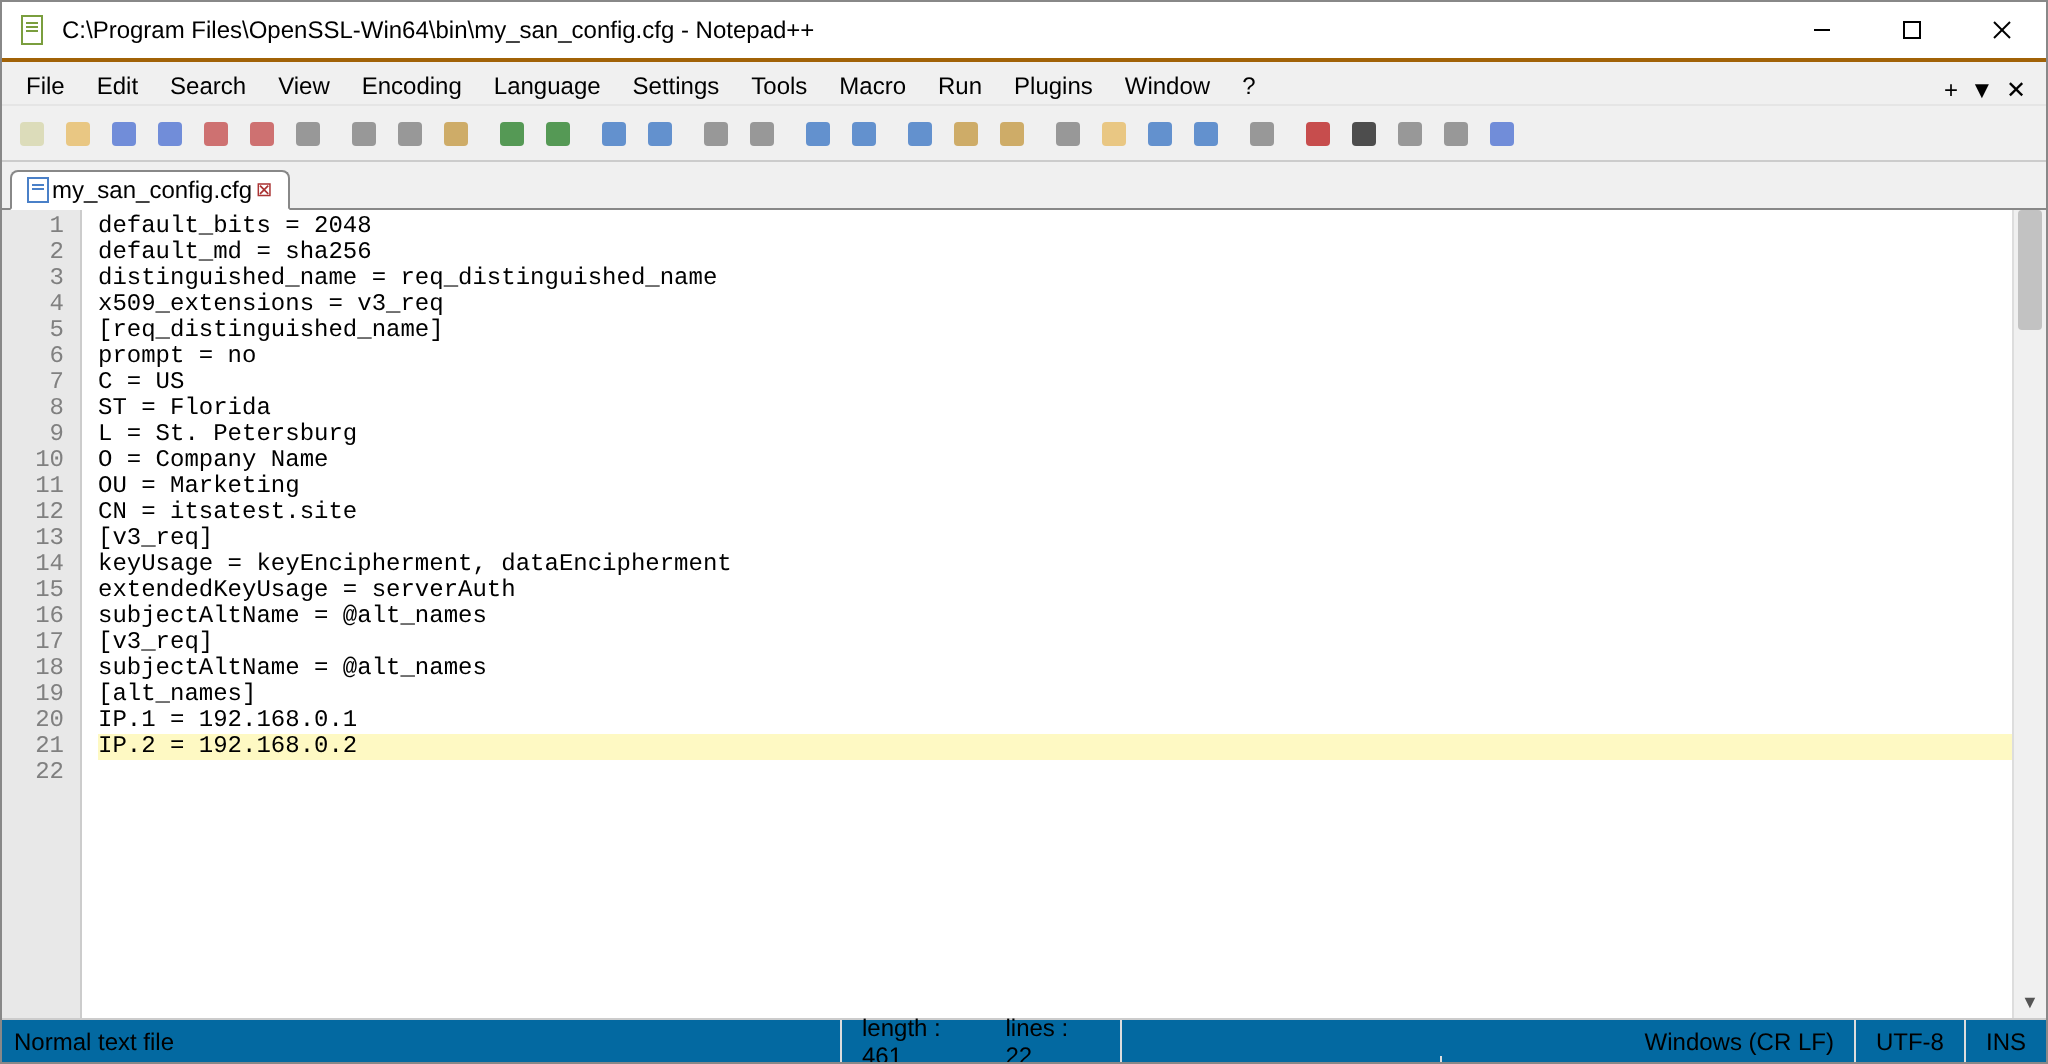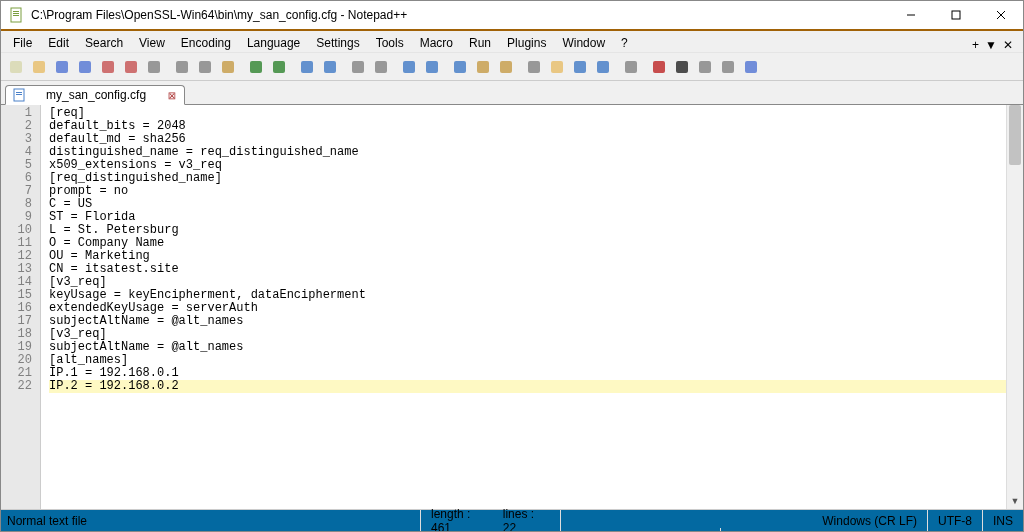--- a/index.html
+++ b/index.html
@@ -80,21 +80,21 @@
     height: 24px;
     background: #f0f0f0;
     display: flex;
     align-items: flex-end;
     padding-left: 4px;
     border-bottom: 1px solid #888;
   }
   .tab {
     display: flex;
     align-items: center;
-    gap: 20px;
+    gap: 0;
     background: #fff;
     border: 1px solid #888;
     border-bottom: 1px solid #fff;
     border-top-left-radius: 4px;
     border-top-right-radius: 4px;
     padding: 2px 6px;
     font-size: 12px;
     position: relative;
     top: 1px;
   }
@@ -432,21 +432,20 @@
       <div class="ln">15</div>
       <div class="ln">16</div>
       <div class="ln">17</div>
       <div class="ln">18</div>
       <div class="ln">19</div>
       <div class="ln">20</div>
       <div class="ln">21</div>
       <div class="ln">22</div>
     </div>
   <div class="code" id="code">
-      <div class="line">[req]</div>
       <div class="line">default_bits = 2048</div>
       <div class="line">default_md = sha256</div>
       <div class="line">distinguished_name = req_distinguished_name</div>
       <div class="line">x509_extensions = v3_req</div>
       <div class="line">[req_distinguished_name]</div>
       <div class="line">prompt = no</div>
       <div class="line">C = US</div>
       <div class="line">ST = Florida</div>
       <div class="line">L = St. Petersburg</div>
       <div class="line">O = Company Name</div>

